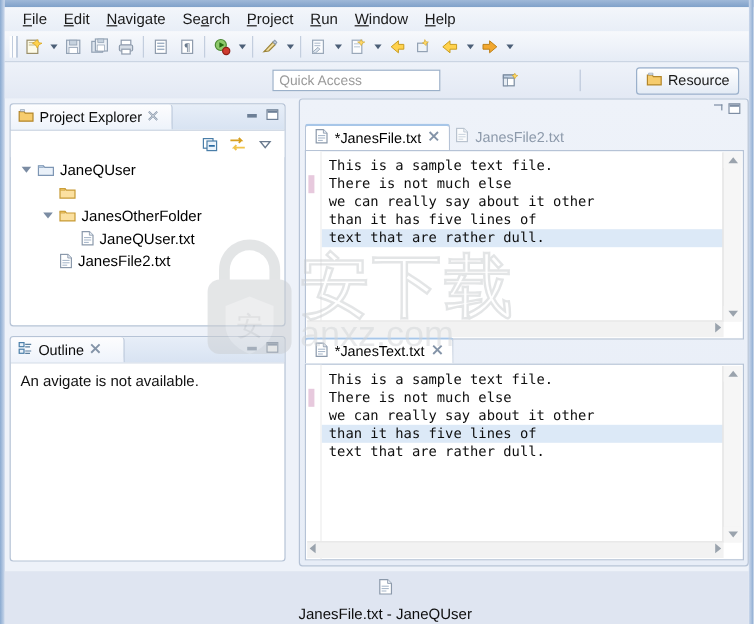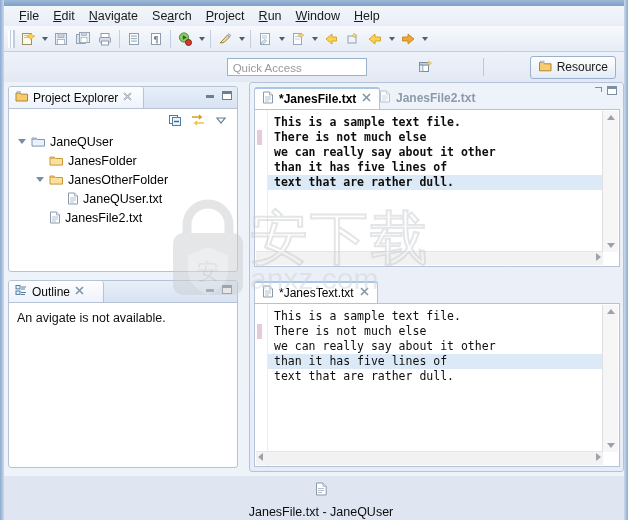--- a/index.html
+++ b/index.html
@@ -395,21 +395,20 @@
                 <path d="M1.2 3.2 h4 v1.3 h-4Z" fill="#cfe0f1" stroke="#7e96b4" stroke-width=".6"></path>
               </svg></span>
             <span class="lbl">JaneQUser</span>
           </div>
           <div class="trow" style="padding-left: 26px;">
             <span class="twist"></span>
             <span><svg width="15" height="13" viewBox="0 0 15 13">
                 <path d="M1 3.2 h4.2 l1.1 1.3 h7.2 v6.6 h-12.5Z" fill="#fbe0a0" stroke="#c79a35"></path>
                 <path d="M1.2 3.2 h4 v1.3 h-4Z" fill="#f6cc6e" stroke="#c79a35" stroke-width=".6"></path>
               </svg></span>
-            <span class="lbl">JanesFolder</span>
           </div>
           <div class="trow" style="padding-left: 26px;">
             <span class="twist open">
               <i></i>
             </span>
             <span><svg width="15" height="13" viewBox="0 0 15 13">
                 <path d="M1 3.2 h4.2 l1.1 1.3 h7.2 v6.6 h-12.5Z" fill="#fbe0a0" stroke="#c79a35"></path>
                 <path d="M1.2 3.2 h4 v1.3 h-4Z" fill="#f6cc6e" stroke="#c79a35" stroke-width=".6"></path>
               </svg></span>
             <span class="lbl">JanesOtherFolder</span>
@@ -459,21 +458,21 @@
       </div>
       <div class="outline-body">An avigate is not available.</div>
     </div>
 
     <div class="editor-area">
       <div class="ea-ctrls">
         <span class="ico-rest"></span>
         <span class="ico-max2"></span>
       </div>
 
-      <div class="editor" style="top:4px;height:180px;font-weight:bold;">
+      <div class="editor" style="top:20px;height:180px;">
         <div class="etabrow">
           <div class="etab active" style="left:0;">
             <span>
               <svg width="12" height="13" viewBox="0 0 12 13">
                 <path d="M1.5 1 h6 l3 3 v8 h-9Z" fill="#fff" stroke="#8b99ab"></path>
                 <path d="M7.5 1 v3 h3" fill="#e3eaf2" stroke="#8b99ab" stroke-width=".7"></path>
                 <path d="M3 6 h6 M3 8 h6 M3 10 h4" stroke="#9fb0c4" stroke-width=".8"></path>
               </svg>
             </span>
             <span>*JanesFile.txt</span>

